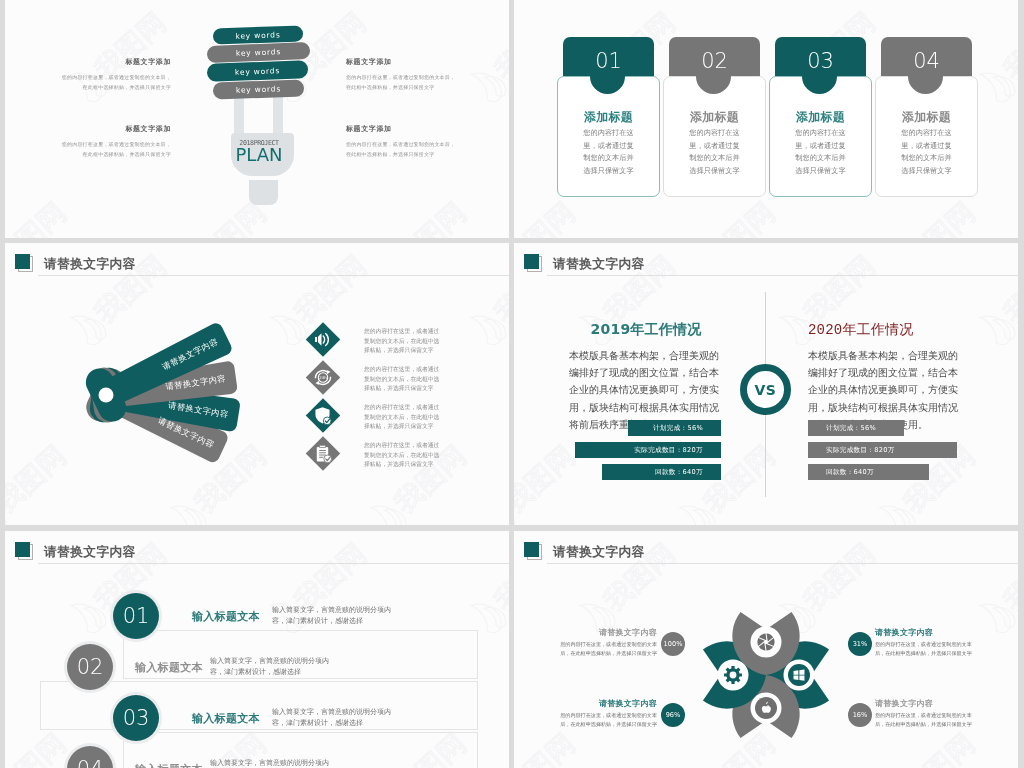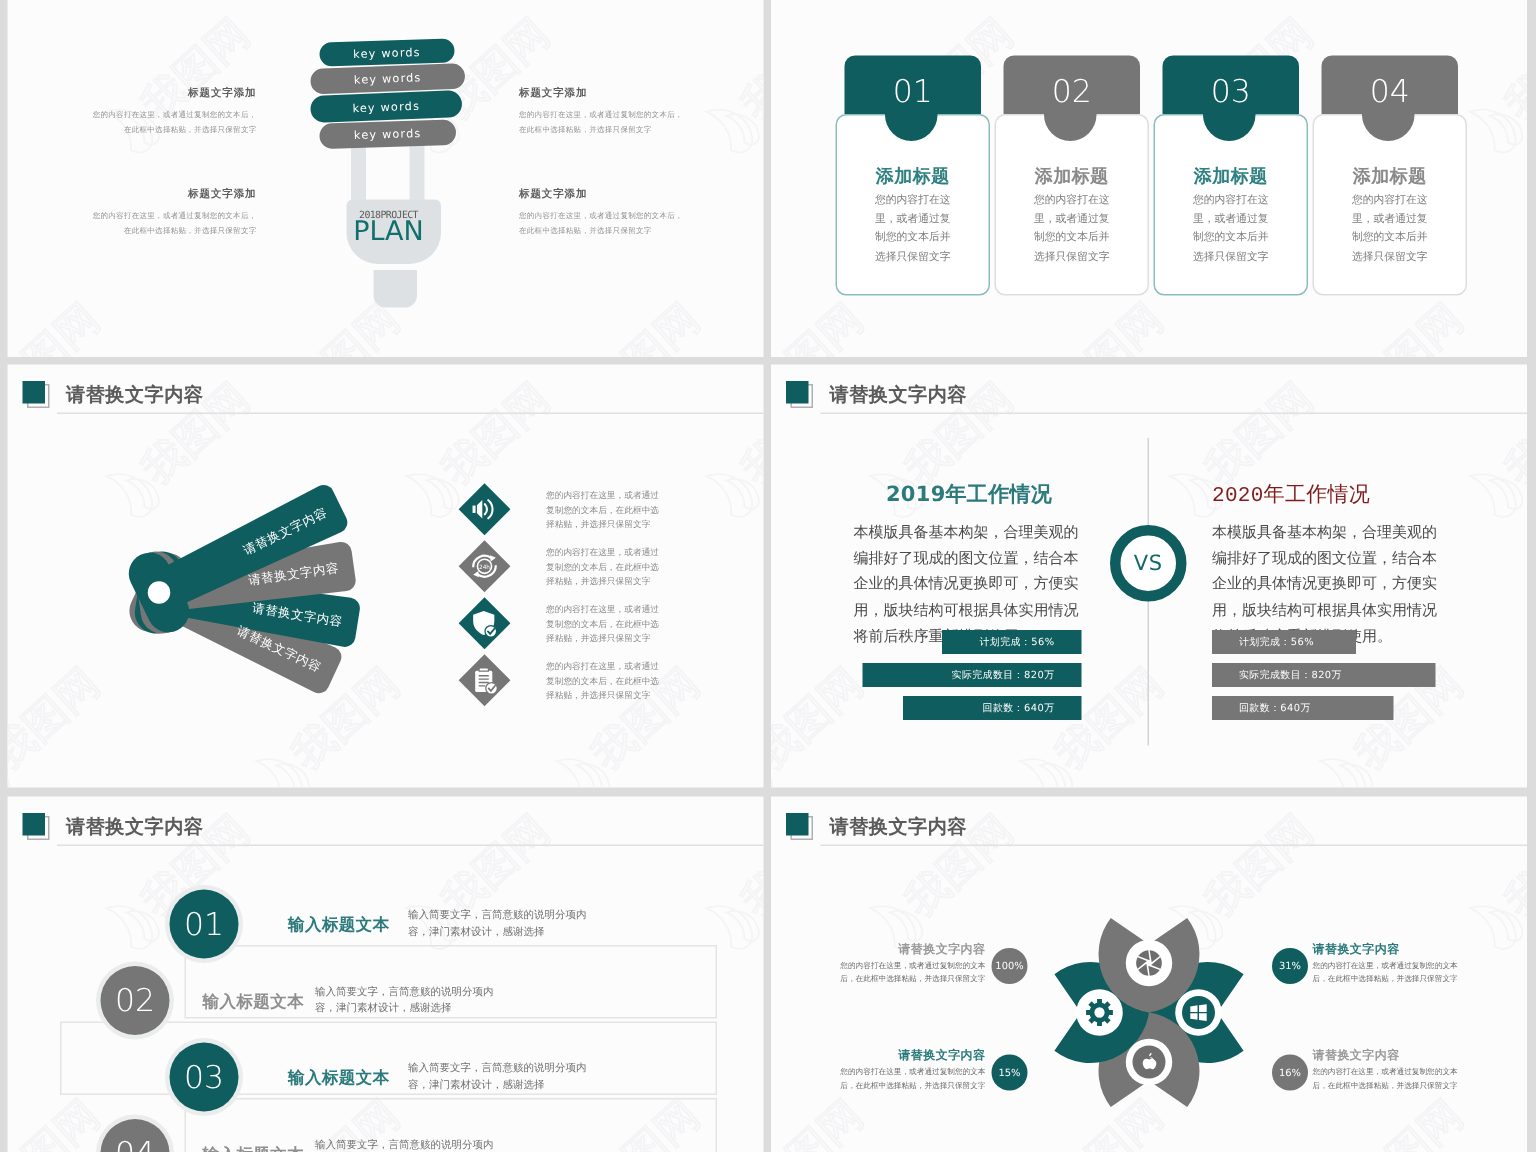--- a/index.html
+++ b/index.html
@@ -606,21 +606,21 @@
     <div class="ht">请替换文字内容</div>
     <div class="hr" style="width:472px;"></div>
   </div>
   <div id="cmp4">
         <div style="position:absolute;left:251px;top:49px;width:1px;height:205px;background:#d3d3d3"></div>
         <div class="s4h" style="left:55px;top:78px;width:154px;text-align:center;color:#2c7a7b;">2019年工作情况</div>
         <div class="s4p" style="left:55px;top:104px;width:156px;">本模版具备基本构架，合理美观的编排好了现成的图文位置，结合本企业的具体情况更换即可，方便实用，版块结构可根据具体实用情况将前后秩序重新排列使用。</div>
         <div class="s4bar" style="left:114px;top:177px;width:93px;background:#0f5d5e;justify-content:flex-end;padding-right:18px;box-sizing:border-box;">计划完成：56%</div>
         <div class="s4bar" style="left:61px;top:199px;width:146px;background:#0f5d5e;justify-content:flex-end;padding-right:18px;box-sizing:border-box;">实际完成数目：820万</div>
         <div class="s4bar" style="left:88px;top:221px;width:119px;background:#0f5d5e;justify-content:flex-end;padding-right:18px;box-sizing:border-box;">回款数：640万</div>
-        <div class="vs" style="left:226px;top:107px;width:51px;height:51px;box-sizing:border-box;">
+        <div class="vs" style="left:226px;top:121px;width:51px;height:51px;box-sizing:border-box;font-weight:bold;">
           <span>VS</span>
         </div>
         <div class="s4h" style="left:294px;top:78px;width:154px;text-align:left;color:#7f1d1d;font-weight:normal;font-family:Liberation Mono, monospace;">2020年工作情况</div>
         <div class="s4p" style="left:294px;top:104px;width:156px;">本模版具备基本构架，合理美观的编排好了现成的图文位置，结合本企业的具体情况更换即可，方便实用，版块结构可根据具体实用情况将前后秩序重新排列使用。</div>
         <div class="s4bar" style="left:294px;top:177px;width:96px;background:#767676;justify-content:flex-start;padding-left:18px;box-sizing:border-box;">计划完成：56%</div>
         <div class="s4bar" style="left:294px;top:199px;width:149px;background:#767676;justify-content:flex-start;padding-left:18px;box-sizing:border-box;">实际完成数目：820万</div>
         <div class="s4bar" style="left:294px;top:221px;width:121px;background:#767676;justify-content:flex-start;padding-left:18px;box-sizing:border-box;">回款数：640万</div>
       </div>
 </div>
 
@@ -883,21 +883,21 @@
                 <path d="M-1.7,-9.4 h3.4 v2.6 a6.9,6.9 0 0 1 1.9,0.8 l1.85,-1.85 l2.4,2.4 l-1.85,1.85 a6.9,6.9 0 0 1 0.8,1.9 h2.6 v3.4 h-2.6 a6.9,6.9 0 0 1 -0.8,1.9 l1.85,1.85 l-2.4,2.4 l-1.85,-1.85 a6.9,6.9 0 0 1 -1.9,0.8 v2.6 h-3.4 v-2.6 a6.9,6.9 0 0 1 -1.9,-0.8 l-1.85,1.85 l-2.4,-2.4 l1.85,-1.85 a6.9,6.9 0 0 1 -0.8,-1.9 h-2.6 v-3.4 h2.6 a6.9,6.9 0 0 1 0.8,-1.9 l-1.85,-1.85 l2.4,-2.4 l1.85,1.85 a6.9,6.9 0 0 1 1.9,-0.8 z M0,-3.6 a3.6,3.6 0 1 0 0,7.2 a3.6,3.6 0 1 0 0,-7.2 z" fill-rule="evenodd"></path>
               </g>
             </g>
           </g>
         </svg>
         <div class="s6t" style="left:43px;top:96px;width:100px;text-align:right;color:#9a9a9a">请替换文字内容</div>
         <div class="s6d" style="left:43px;top:109px;width:100px;text-align:right;">您的内容打在这里，或者通过复制您的文本后，在此框中选择粘贴，并选择只保留文字</div>
         <div class="s6pct" style="left:147px;top:101px;width:24px;height:24px;background:#767676">100%</div>
         <div class="s6t" style="left:43px;top:167px;width:100px;text-align:right;color:#2c7a7b">请替换文字内容</div>
         <div class="s6d" style="left:43px;top:180px;width:100px;text-align:right;">您的内容打在这里，或者通过复制您的文本后，在此框中选择粘贴，并选择只保留文字</div>
-        <div class="s6pct" style="left:147px;top:172px;width:24px;height:24px;background:#0f5d5e">15%</div>
+        <div class="s6pct" style="left:147px;top:172px;width:24px;height:24px;background:#0f5d5e">96%</div>
         <div class="s6t" style="left:361px;top:96px;width:100px;text-align:left;color:#2c7a7b">请替换文字内容</div>
         <div class="s6d" style="left:361px;top:109px;width:100px;text-align:left;">您的内容打在这里，或者通过复制您的文本后，在此框中选择粘贴，并选择只保留文字</div>
         <div class="s6pct" style="left:334px;top:101px;width:24px;height:24px;background:#0f5d5e">31%</div>
         <div class="s6t" style="left:361px;top:167px;width:100px;text-align:left;color:#9a9a9a">请替换文字内容</div>
         <div class="s6d" style="left:361px;top:180px;width:100px;text-align:left;">您的内容打在这里，或者通过复制您的文本后，在此框中选择粘贴，并选择只保留文字</div>
         <div class="s6pct" style="left:334px;top:172px;width:24px;height:24px;background:#767676">16%</div>
       </div>
 </div>
 
 </div>

